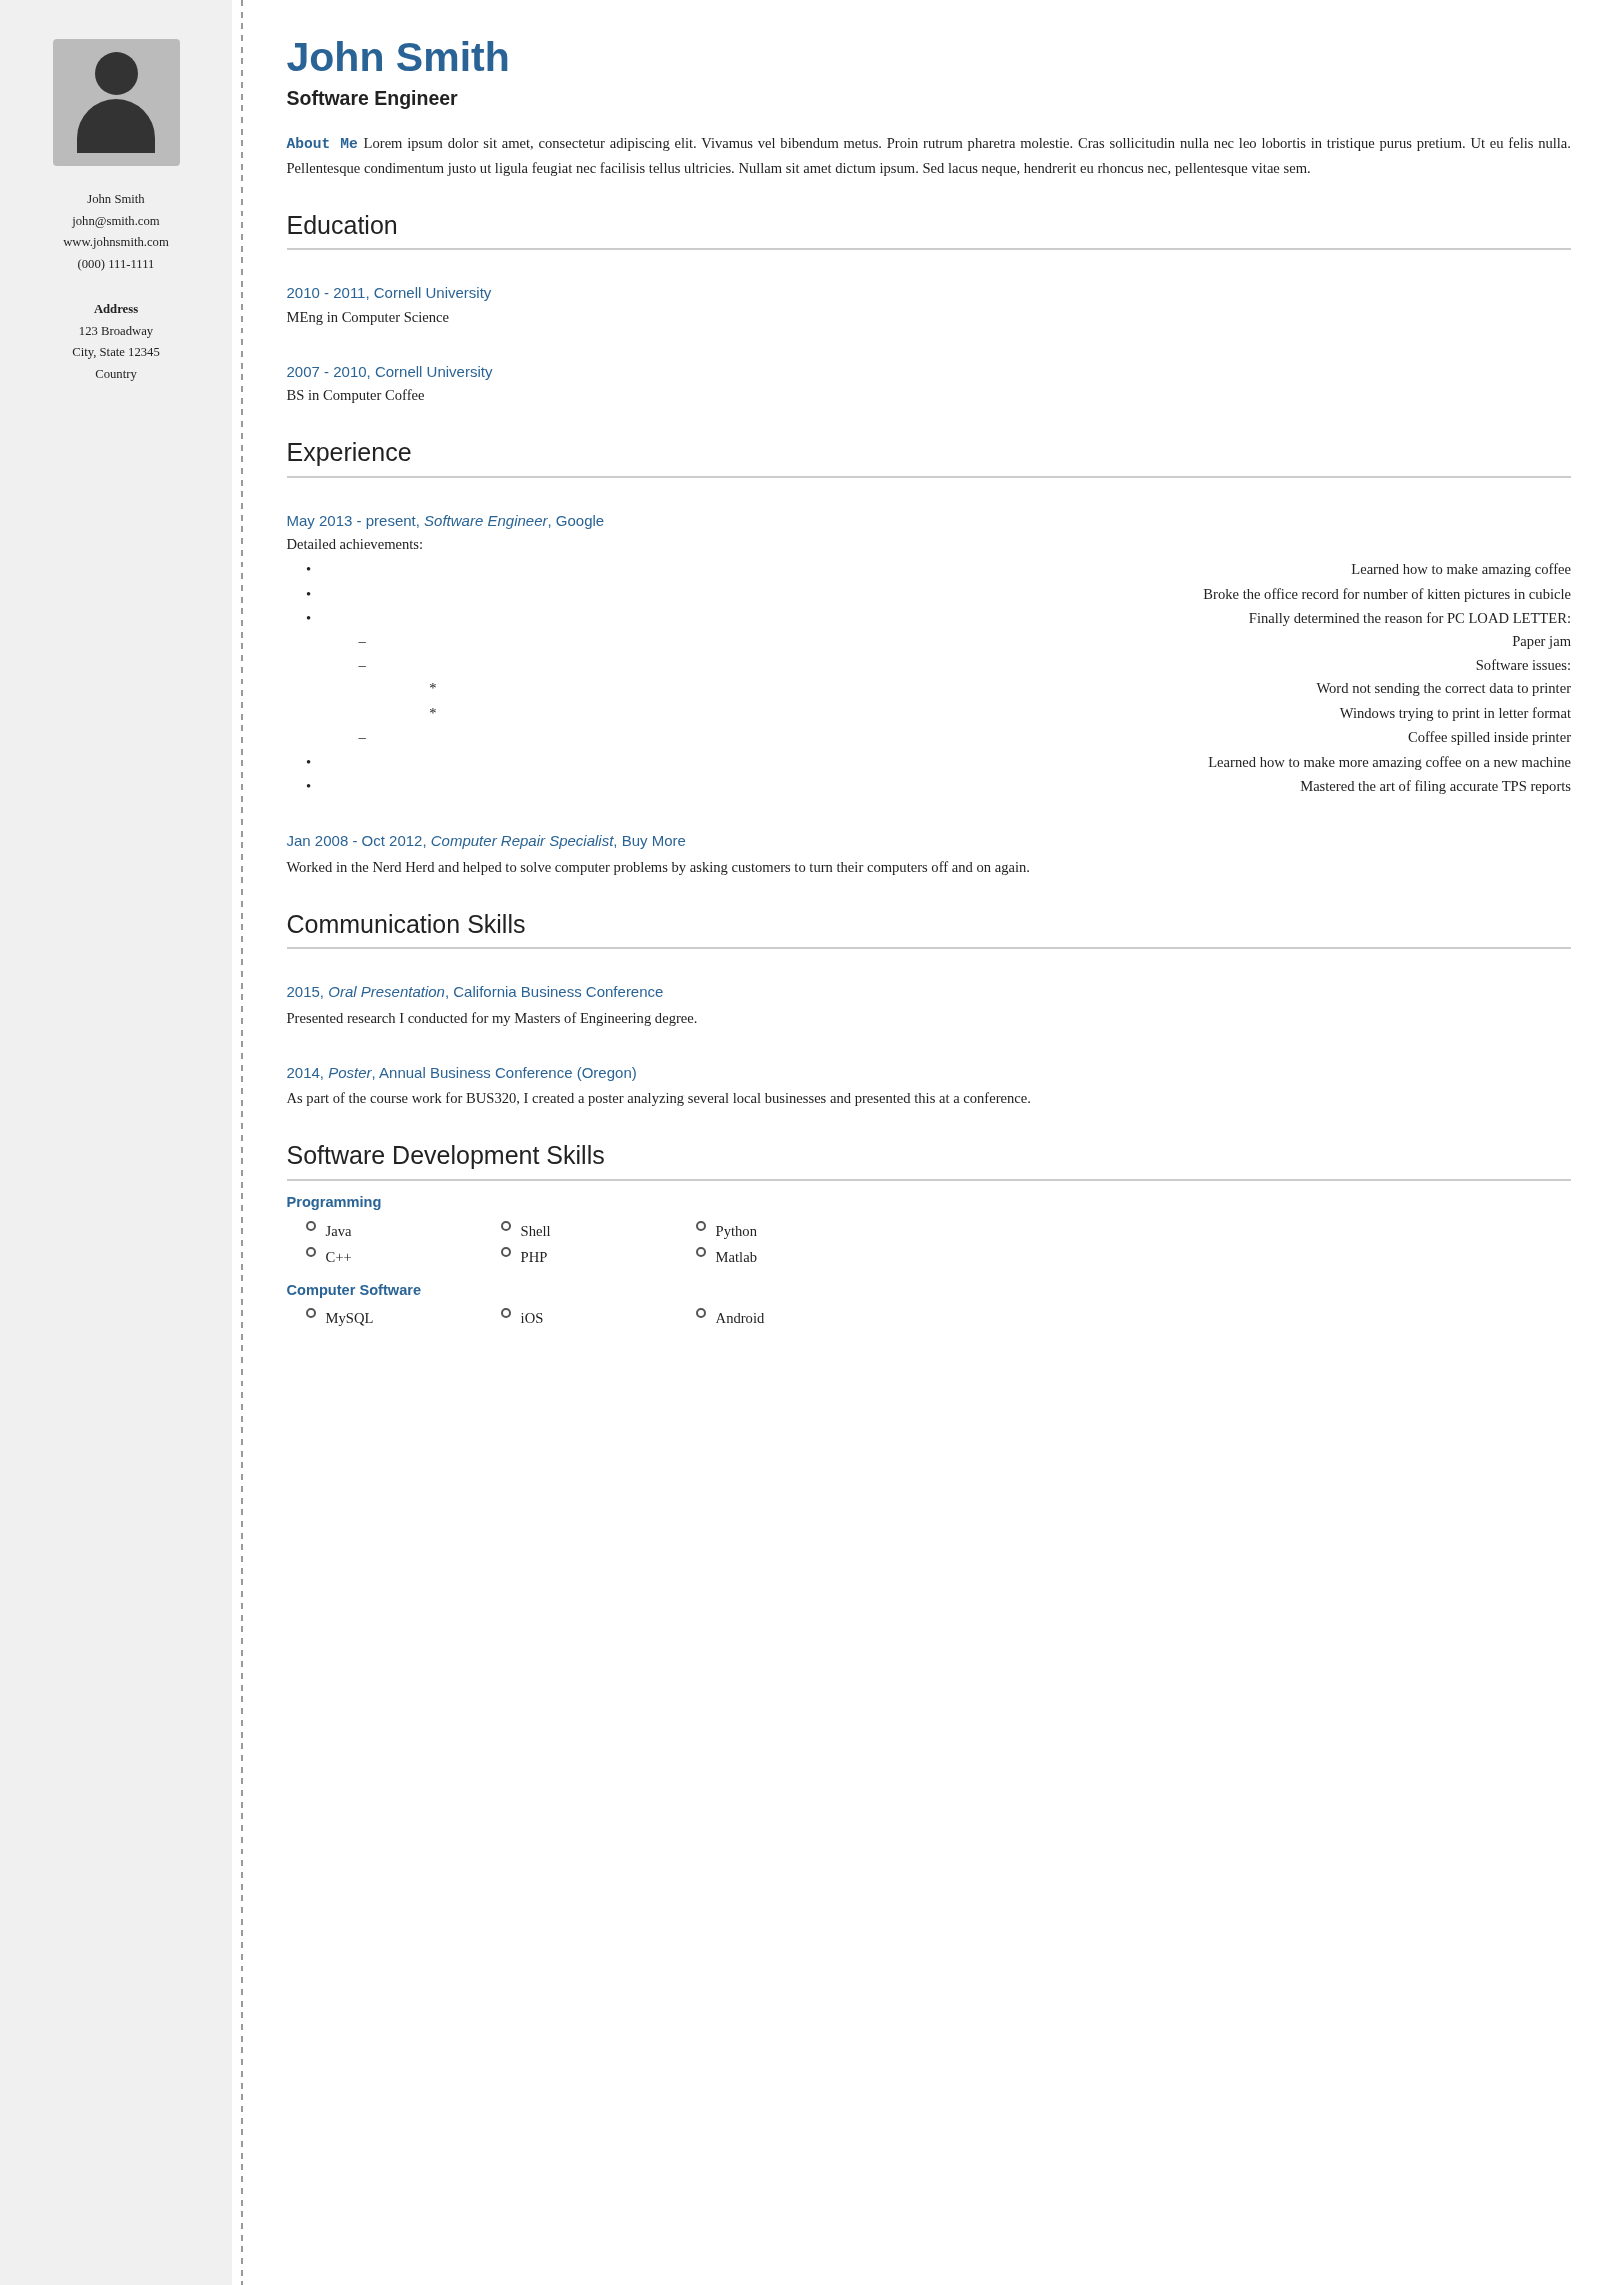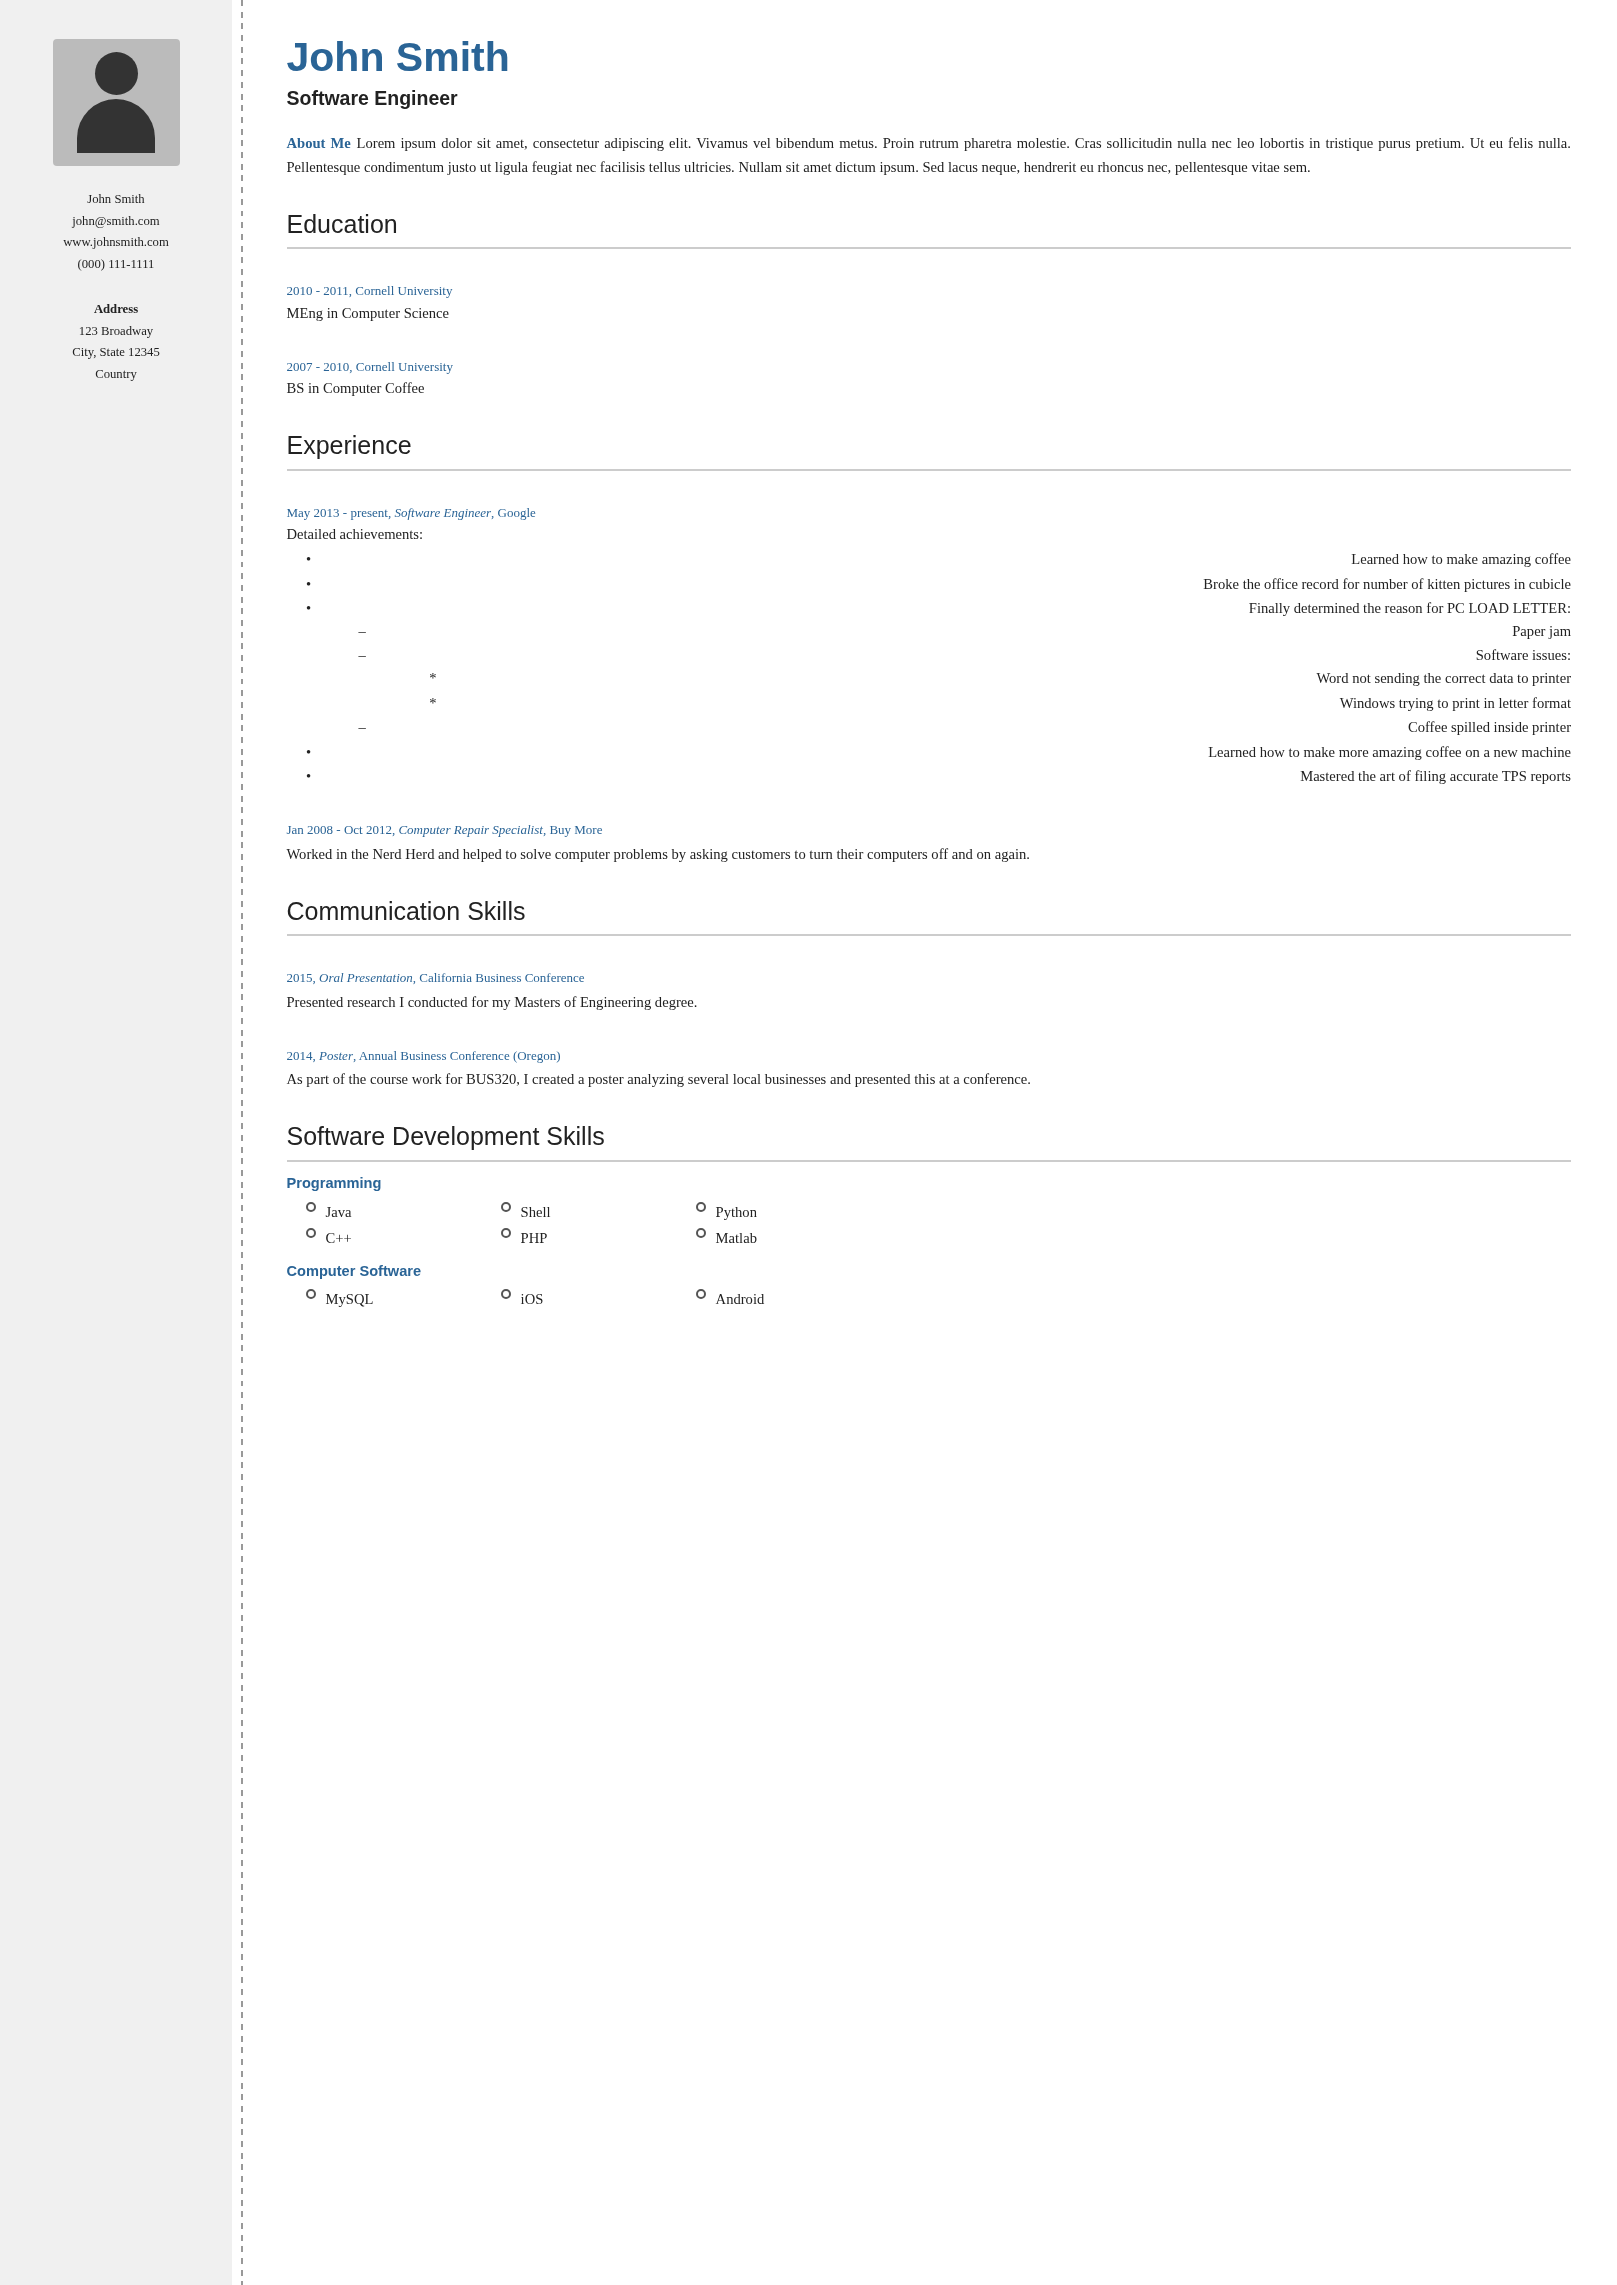--- a/index.html
+++ b/index.html
@@ -115,37 +115,37 @@
     }
     .about-me-block {
       margin-bottom: 23.4px;
       font-size: 14.6px;
       line-height: 1.65;
       text-align: justify;
     }
     .about-me-label {
       color: #2a6496;
       font-weight: bold;
-      font-family: Liberation Serif, serif;
+      font-family: Liberation Mono, monospace;
       margin-right: 5.9px;
     }
     .section-title {
       font-size: 25px;
       font-weight: normal;
       color: #222;
       font-family: Arial, Helvetica, sans-serif;
       border-bottom: 2px solid #ccc;
       padding-bottom: 3.9px;
       margin-bottom: 11.7px;
       margin-top: 27px;
     }
     .entry-header {
       color: #2a6496;
-      font-size: 13px;
-      font-family: Liberation Serif, serif;
+      font-size: 15px;
+      font-family: Liberation Sans, sans-serif;
       margin-bottom: 2px;
       margin-top: 32px;
     }
     .entry-sub {
       font-size: 14.6px;
       color: #222;
       margin-bottom: 9.8px;
     }
     .entry-desc {
       font-size: 14.6px;

